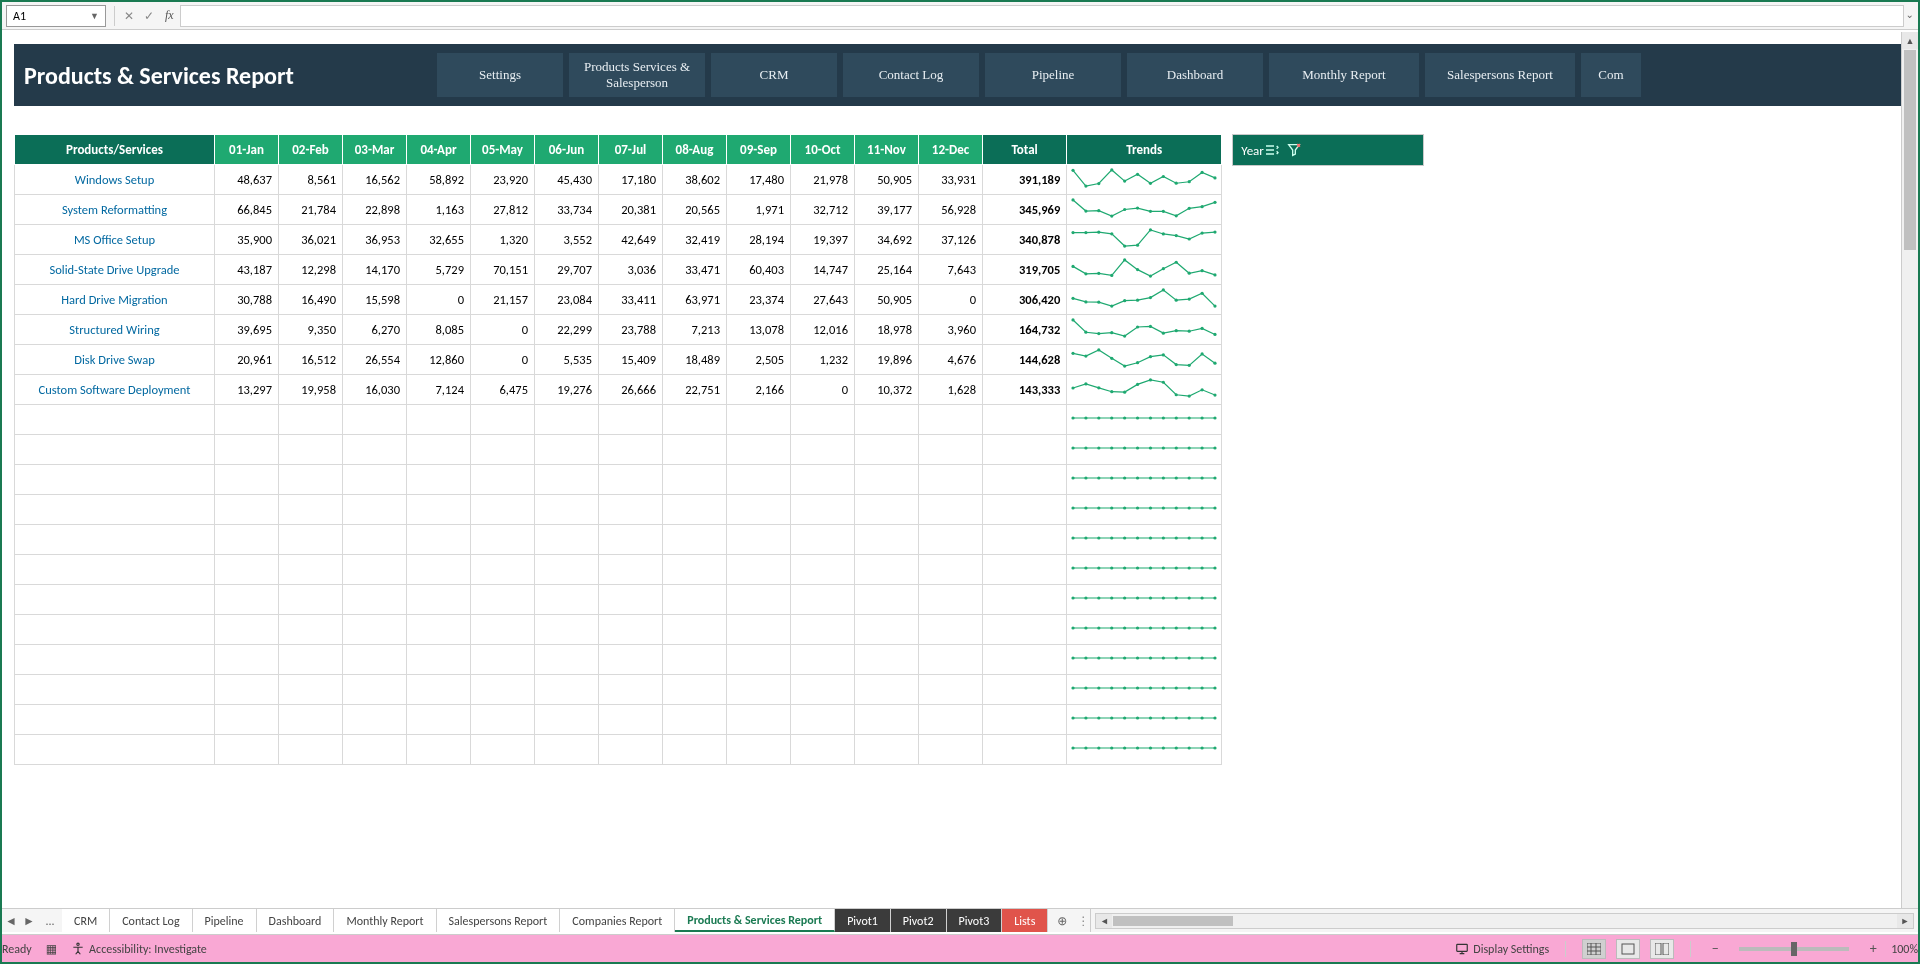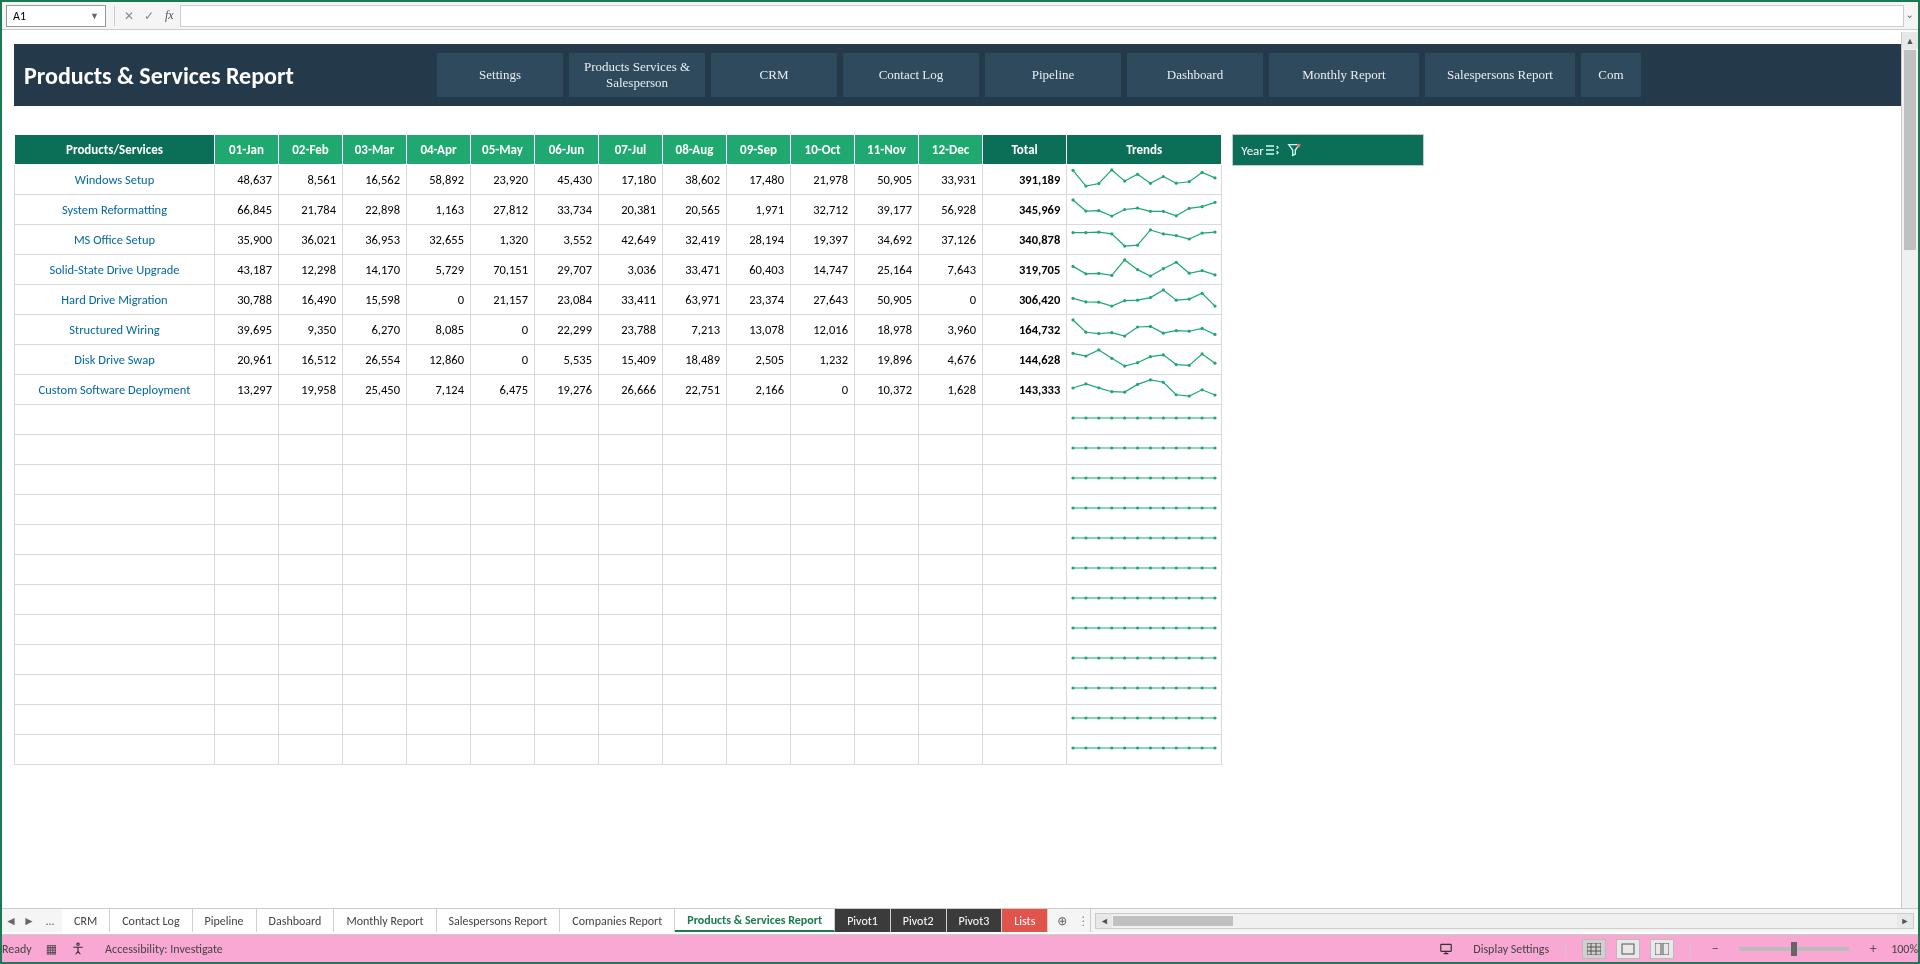--- a/index.html
+++ b/index.html
@@ -60,21 +60,21 @@
 .tab-handle { width:14px; display:flex; align-items:center; justify-content:center; color:#888; cursor:ew-resize;}
 
 .status-bar { position:absolute; left:0; right:0; bottom:0; height:28px; background:#f9a8d4; border-top:1px solid #ccc; display:flex; align-items:center; font-size:12px; color:#444; padding:0 0;}
 .status-bar .sb-left { display:flex; align-items:center; gap:14px;}
 .status-bar .sb-right { margin-left:auto; display:flex; align-items:center; gap:10px;}
 .view-btn { width:24px; height:20px; border:1px solid #bbb; background:#e8e8e8; display:flex; align-items:center; justify-content:center; cursor:pointer;}
 .view-btn.active{ background:#d0d0d0;}
 .zoom-slider { width:110px; height:4px; background:#bbb; position:relative; margin:0 6px;}
 .zoom-slider .zt { position:absolute; top:-5px; left:50%; width:6px; height:14px; background:#666; transform:translateX(-50%);}
 .zoom-btn{ width:16px; text-align:center; color:#555; cursor:pointer; font-size:14px;}
-.acc-icon { display:inline-flex; align-items:center; gap:20px;justify-content:space-between;}
+.acc-icon { display:inline-flex; align-items:center; gap:4px;justify-content:space-between;}
 
 .divider-v { width:1px; height:16px; background:#ccc; margin:0 6px;}
 </style>
 </head>
 <body>
 
 <div class="formula-bar">
   <div class="name-box">
     <span>A1</span>
     <span class="dd">▼</span>
@@ -340,21 +340,21 @@
                 <circle cx="104.5" cy="16.5" r="1.6" fill="#1fa971"></circle>
                 <circle cx="117.4" cy="17.3" r="1.6" fill="#1fa971"></circle>
                 <circle cx="130.2" cy="6.0" r="1.6" fill="#1fa971"></circle>
                 <circle cx="143.0" cy="15.2" r="1.6" fill="#1fa971"></circle>
               </svg></td>
           </tr>
           <tr>
             <td class="name">Custom Software Deployment</td>
             <td class="num">13,297</td>
             <td class="num">19,958</td>
-            <td class="num">25,450</td>
+            <td class="num">16,030</td>
             <td class="num">7,124</td>
             <td class="num">6,475</td>
             <td class="num">19,276</td>
             <td class="num">26,666</td>
             <td class="num">22,751</td>
             <td class="num">2,166</td>
             <td class="num">0</td>
             <td class="num">10,372</td>
             <td class="num">1,628</td>
             <td class="total">143,333</td>

